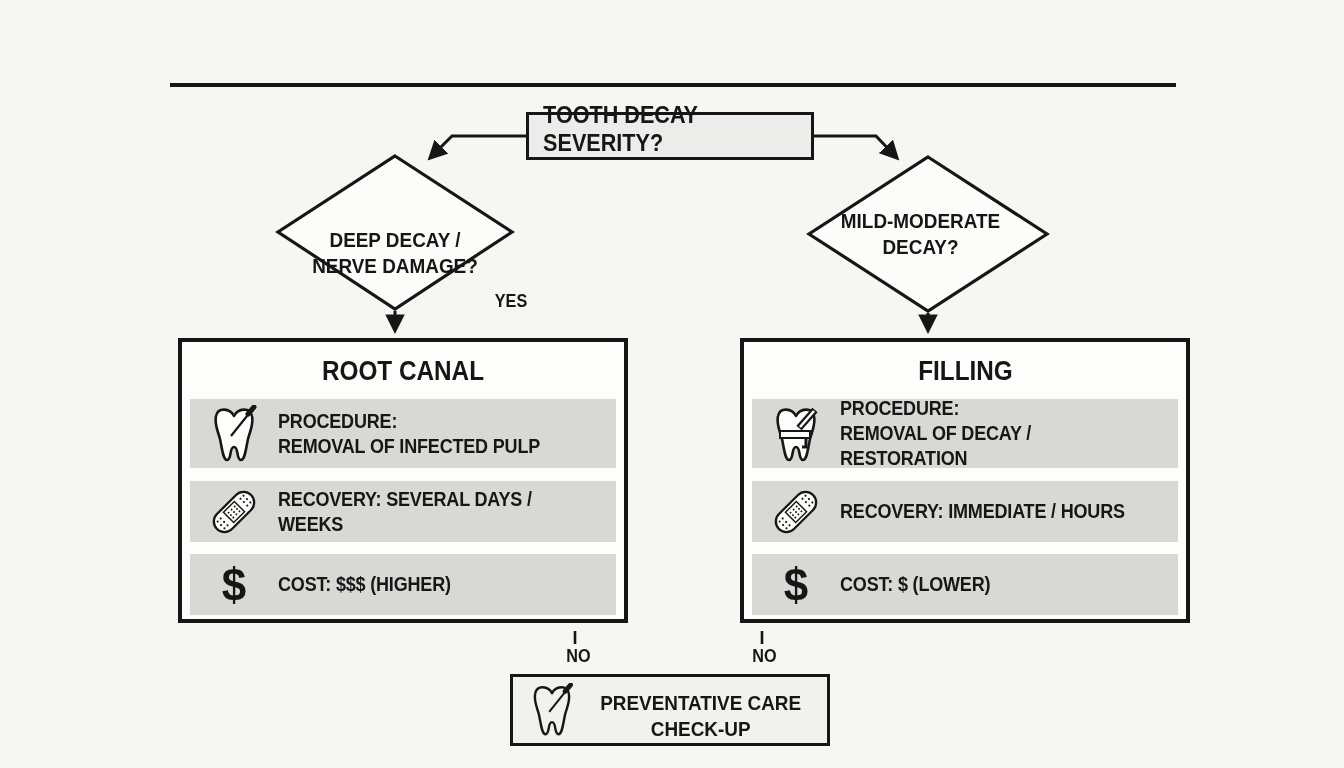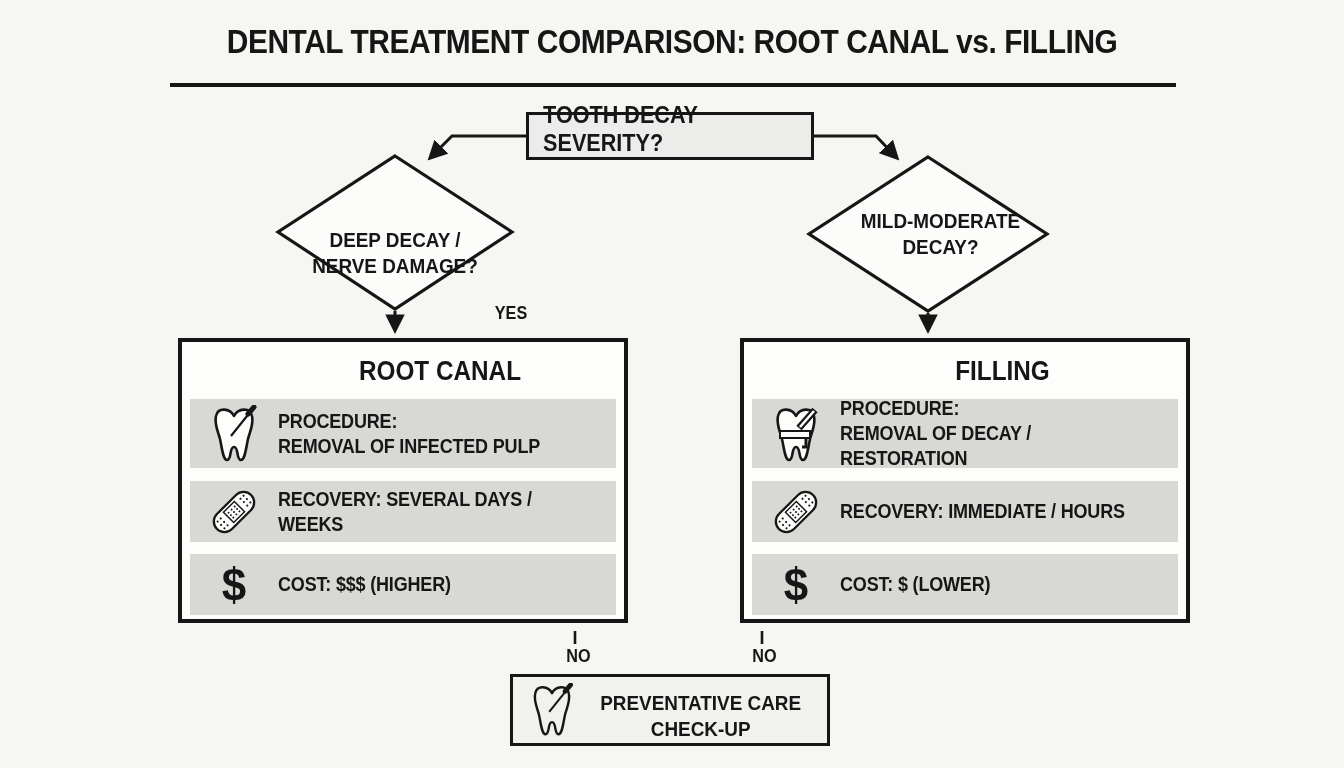--- a/index.html
+++ b/index.html
@@ -30,39 +30,39 @@
     background:#ececea;border:3px solid #161616;box-sizing:border-box;
     display:flex;align-items:flex-end;justify-content:center;
     font-size:24px;font-weight:bold;
   }
 
   .diamond-label{
     width:240px;text-align:center;
     font-size:21px;font-weight:bold;line-height:26px;
   }
   .dl-left{left:275px;top:206px;margin-top:21px;}
-  .dl-right{left:820px;top:208px;text-align:center;}
+  .dl-right{left:800px;top:208px;text-align:center;}
 
   .yes-label,.no-label{
     font-size:18px;font-weight:bold;text-align:center;
   }
-  .yes-label{left:486px;top:291px;width:50px;margin-top:12px;}
+  .yes-label{left:486px;top:291px;width:50px;}
   .no-left{left:556px;top:646px;width:44px;}
   .no-right{left:742px;top:646px;width:44px;}
 
   .tbox{
     top:338px;width:450px;height:285px;
     background:#fdfdfb;border:4px solid #161616;box-sizing:border-box;
   }
   .tbox-left{left:178px;}
   .tbox-right{left:708px;margin-left:32px;}
   .tbox-header{
     position:absolute;left:0;top:0;width:100%;height:58px;
     display:flex;align-items:center;justify-content:center;
-    font-size:27px;font-weight:bold;padding-left:37px;
+    font-size:27px;font-weight:bold;
   }
   .trow{
     position:absolute;left:8px;right:8px;
     background:#d8d8d5;
     display:flex;align-items:center;
   }
   .row-procedure{top:57px;height:69px;}
   .row-recovery{top:139px;height:61px;}
   .row-cost{top:212px;height:61px;}
   .row-icon{
@@ -119,23 +119,20 @@
           <circle cx="47" cy="28" r="1.1"></circle>
         <circle cx="42.5" cy="33" r="1.1"></circle>
           <circle cx="47" cy="33" r="1.1"></circle>
       </g>
     </g>
   </defs>
 </svg>
 
 <div class="canvas">
 
-  <div class="abs title">
-    <span class="cx">DENTAL TREATMENT COMPARISON: ROOT CANAL vs. FILLING</span>
-  </div>
   <div class="abs title-rule"></div>
 
   <svg class="abs overlay" viewBox="0 0 1344 768">
     <defs>
       <marker id="arrow" viewBox="0 0 10 10" refX="7.5" refY="5" markerWidth="6.5" markerHeight="6.5" orient="auto">
         <path d="M0 0 L10 5 L0 10 z" fill="#161616"></path>
       </marker>
     </defs>
     <g stroke="#161616" stroke-width="3" fill="none">
       <polyline points="526,136 452,136 431,157" marker-end="url(#arrow)"></polyline>

